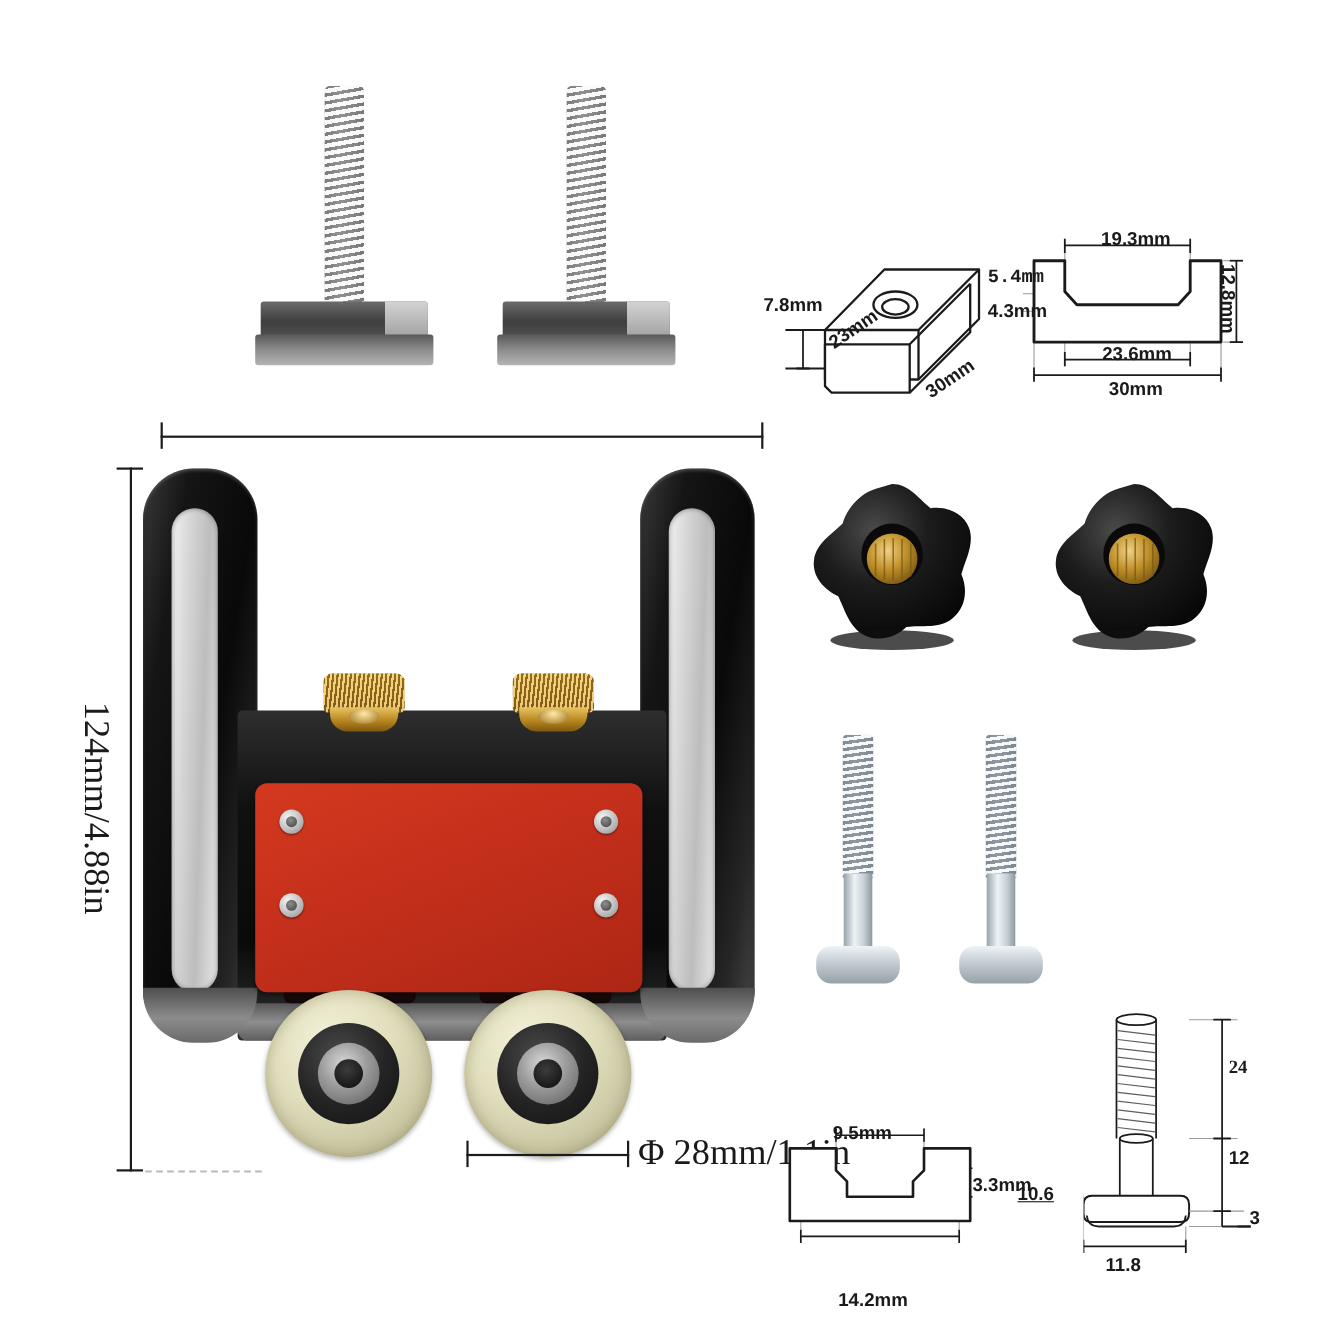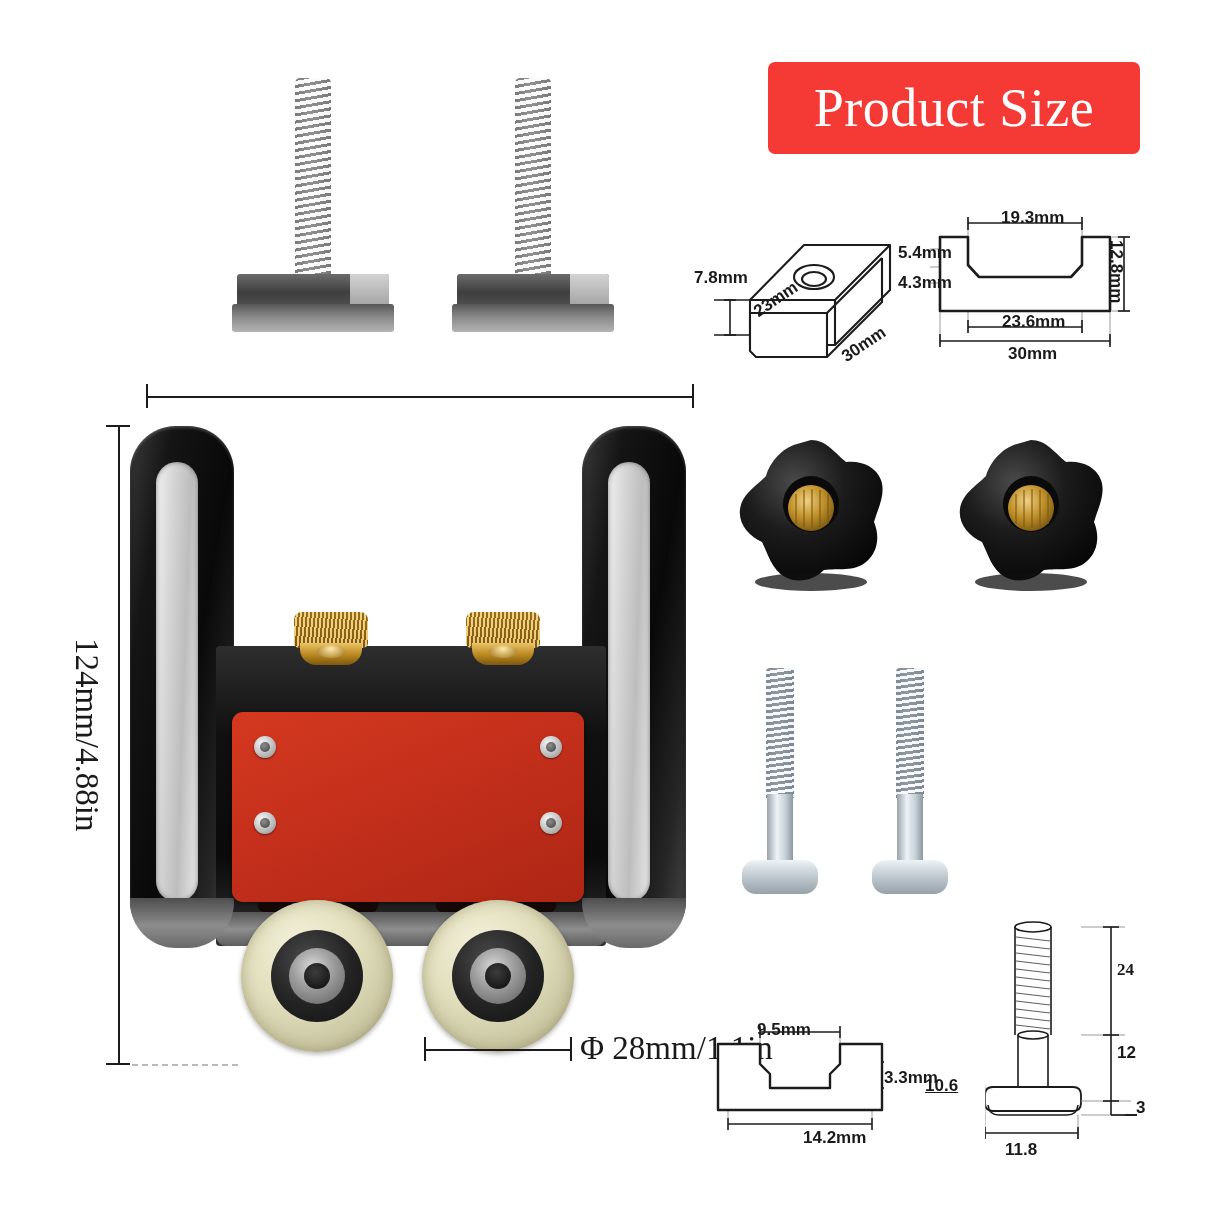--- a/index.html
+++ b/index.html
@@ -249,23 +249,20 @@
 
   
   .ldraw { position: absolute; }
   .ldraw svg { display: block; }
 </style>
 </head>
 <body>
 
 <div class="stage">
 
-  <div class="abs" id="banner">
-    <span id="banner-label">Product Size</span>
-  </div>
 
   <div class="tbolt-top abs" style="left:232px; top:78px;">
     <div class="tb-thread"></div>
     <div class="tb-head-upper"></div>
     <div class="tb-head-light"></div>
     <div class="tb-head-lower"></div>
   </div>
   <div class="tbolt-top abs" style="left:452px; top:78px;">
     <div class="tb-thread"></div>
     <div class="tb-head-upper"></div>
@@ -340,21 +337,21 @@
         <line x1="-22" y1="44" x2="-10" y2="44"></line>
         <line x1="-22" y1="62" x2="-10" y2="62"></line>
         <line x1="-16" y1="62" x2="-16" y2="78"></line>
         <line x1="-22" y1="78" x2="-10" y2="78"></line>
       </g>
 
       <path d="M10,32 L10,106 L180,106 L180,32 L152,32 L152,60 L141,72 L49,72 L38,60 L38,32 Z" fill="#ffffff" stroke="#1b1b1b" stroke-width="2.6" stroke-linejoin="round"></path>
     </svg>
   </div>
   <div class="abs dim-bold" style="left:1001px; top:208px;">19.3mm</div>
-  <div class="abs dim-bold" style="left:898px; top:243px;">5.4mm</div>
+  <div class="abs dim-bold" style="left:898px; top:243px;font-family:Liberation Mono, monospace;">5.4mm</div>
   <div class="abs dim-bold" style="left:898px; top:273px;">4.3mm</div>
   <div class="abs dim-bold" style="left:1002px; top:312px;">23.6mm</div>
   <div class="abs dim-bold" style="left:1008px; top:344px;">30mm</div>
   <div class="abs dim-bold rot90" style="left:1126px; top:240px;">12.8mm</div>
 
   <div class="abs hline" style="left:146px; top:396px; width:548px;"></div>
   <div class="abs vline" style="left:146px; top:384px; height:24px;"></div>
   <div class="abs vline" style="left:692px; top:384px; height:24px;"></div>
 
   <div class="abs dim-serif rot90" style="left:105px; top:638px;">124mm/4.88in</div>
@@ -494,21 +491,21 @@
 
         <line x1="166" y1="40" x2="166" y2="66"></line>
         <line x1="160" y1="40" x2="172" y2="40"></line>
         <line x1="160" y1="66" x2="172" y2="66"></line>
       </g>
       <path d="M6,22 L6,88 L170,88 L170,22 L128,22 L128,42 L118,52 L118,66 L58,66 L58,52 L48,42 L48,22 Z" fill="#ffffff" stroke="#1b1b1b" stroke-width="2.4" stroke-linejoin="round"></path>
     </svg>
   </div>
   <div class="abs dim-bold" style="left:757px; top:1020px;">9.5mm</div>
   <div class="abs dim-bold" style="left:884px; top:1068px;">3.3mm</div>
-  <div class="abs dim-bold" style="left:762px; top:1128px;margin-left:41px;">14.2mm</div>
+  <div class="abs dim-bold" style="left:762px; top:1172px;">14.2mm</div>
 
   <div class="ldraw" style="left:985px; top:915px;">
     <svg width="190" height="230" viewBox="0 0 190 230">
 
       <g fill="none" stroke="#1b1b1b" stroke-width="1.6">
         <ellipse cx="48" cy="12" rx="18" ry="5"></ellipse>
         <line x1="30" y1="12" x2="30" y2="120"></line>
         <line x1="66" y1="12" x2="66" y2="120"></line>
       </g>
       <g stroke="#5e5e5e" stroke-width="1.1">

